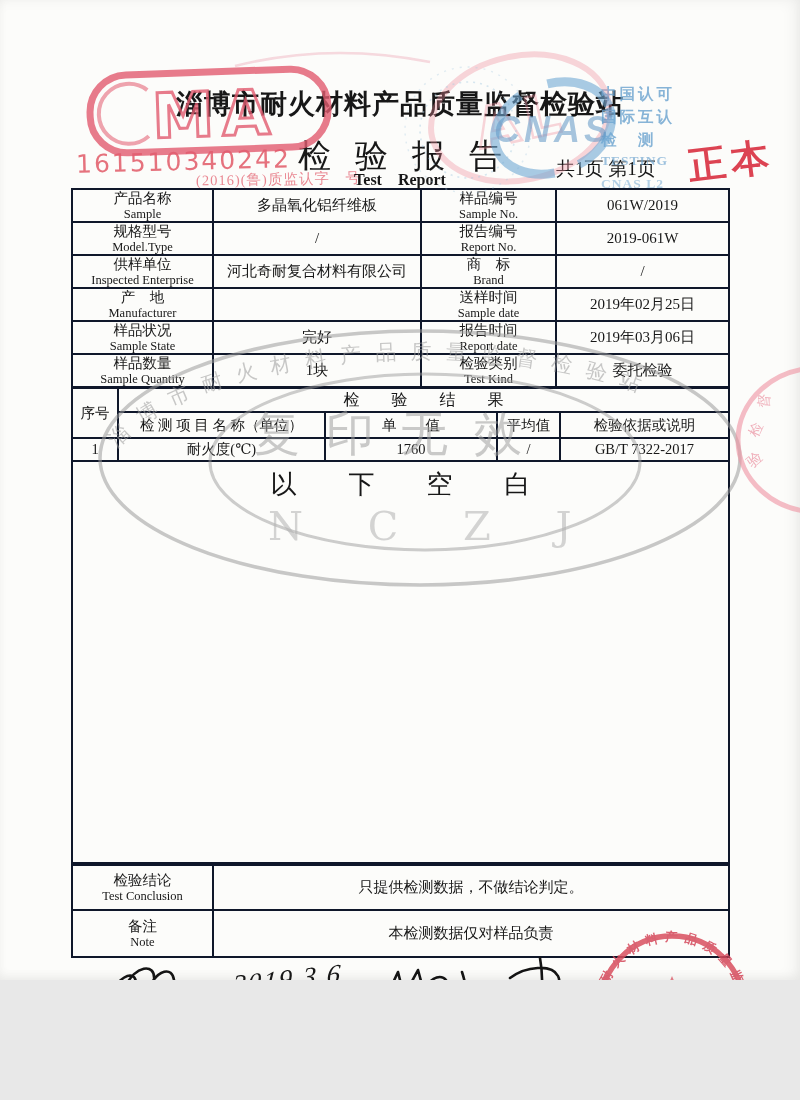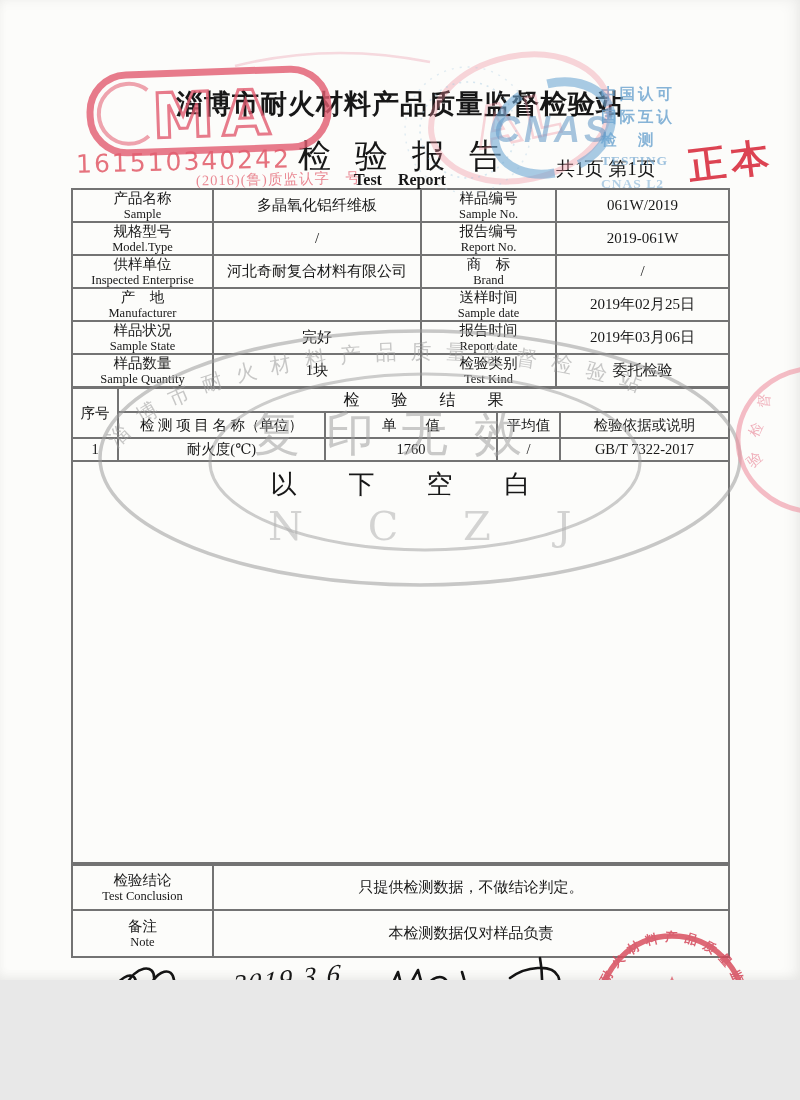--- a/index.html
+++ b/index.html
@@ -23,21 +23,21 @@
   .cert-line{top:170px;left:196px;font-size:14.5px;color:#dd3b4e;opacity:.6;letter-spacing:1px;transform:rotate(-1deg);z-index:1;}
   .original-mark{top:136px;left:688px;font-size:38px;font-weight:900;color:#d93040;letter-spacing:5px;
                  transform:rotate(-7deg);opacity:.9;z-index:3;}
   
   .acc{top:84px;left:601px;z-index:2;color:#6ba3cf;font-weight:bold;}
   .acc div{height:23px;font-size:15.5px;letter-spacing:3px;opacity:.8;white-space:nowrap;}
   .acc div:nth-child(4){font-size:13.5px;letter-spacing:1px;opacity:.65;}
   .acc div:nth-child(5){font-size:13.5px;letter-spacing:1px;opacity:.5;}
   
   table{border-collapse:collapse;table-layout:fixed;position:absolute;background:transparent;z-index:1;}
-  td{border:2px solid #737373;text-align:center;vertical-align:middle;padding:0 2px;font-size:14.5px;line-height:1.12;overflow:hidden;}
+  td{border:2px solid #0f172a;text-align:center;vertical-align:middle;padding:0 2px;font-size:14.5px;line-height:1.12;overflow:hidden;}
   .lbl-en{font-size:12.5px;display:block;}
   .t-info{top:188px;left:71px;width:657px;}
   .t-res {top:387px;left:71px;width:657px;}
   .t-con {top:864px;left:71px;width:657px;}
   .sec-title{font-size:16px;letter-spacing:0;}
   .idx-head{line-height:1.25;}
   .blank-cell{vertical-align:top;padding-top:8px;}
   .blank-note{font-size:26px;letter-spacing:52px;text-indent:52px;text-align:center;}
   .val{font-size:15px;margin-top:20px;}
   

